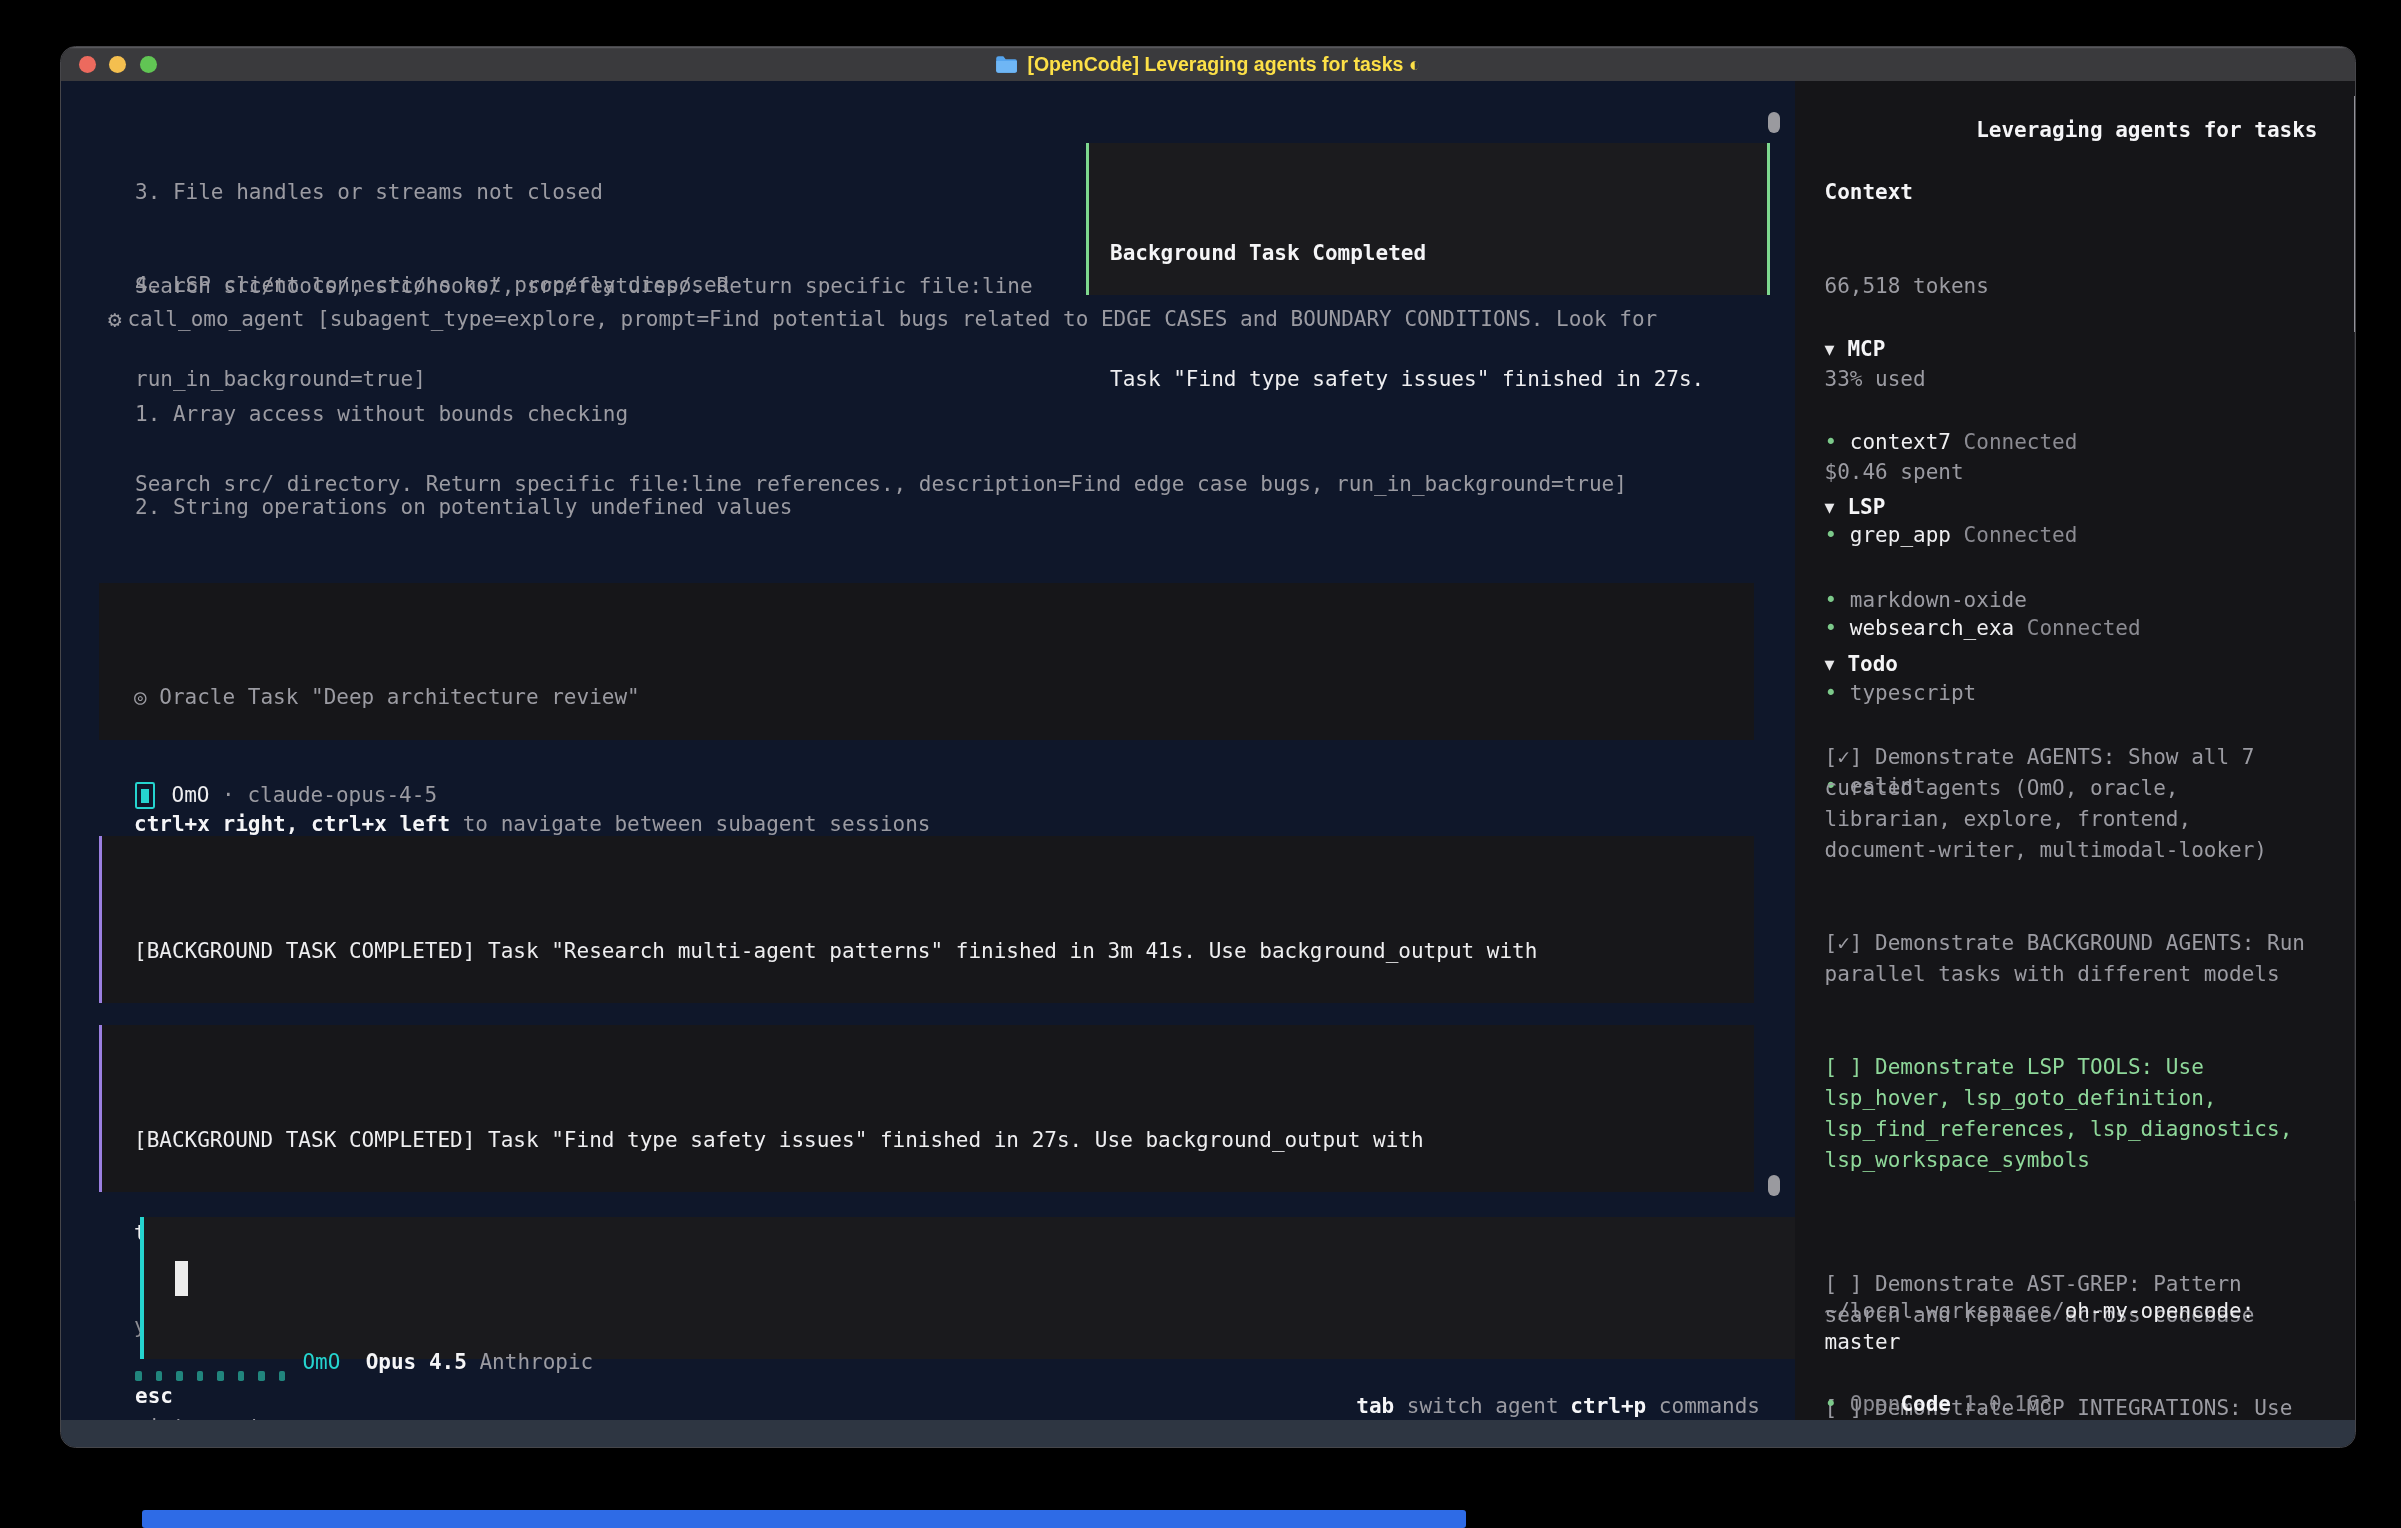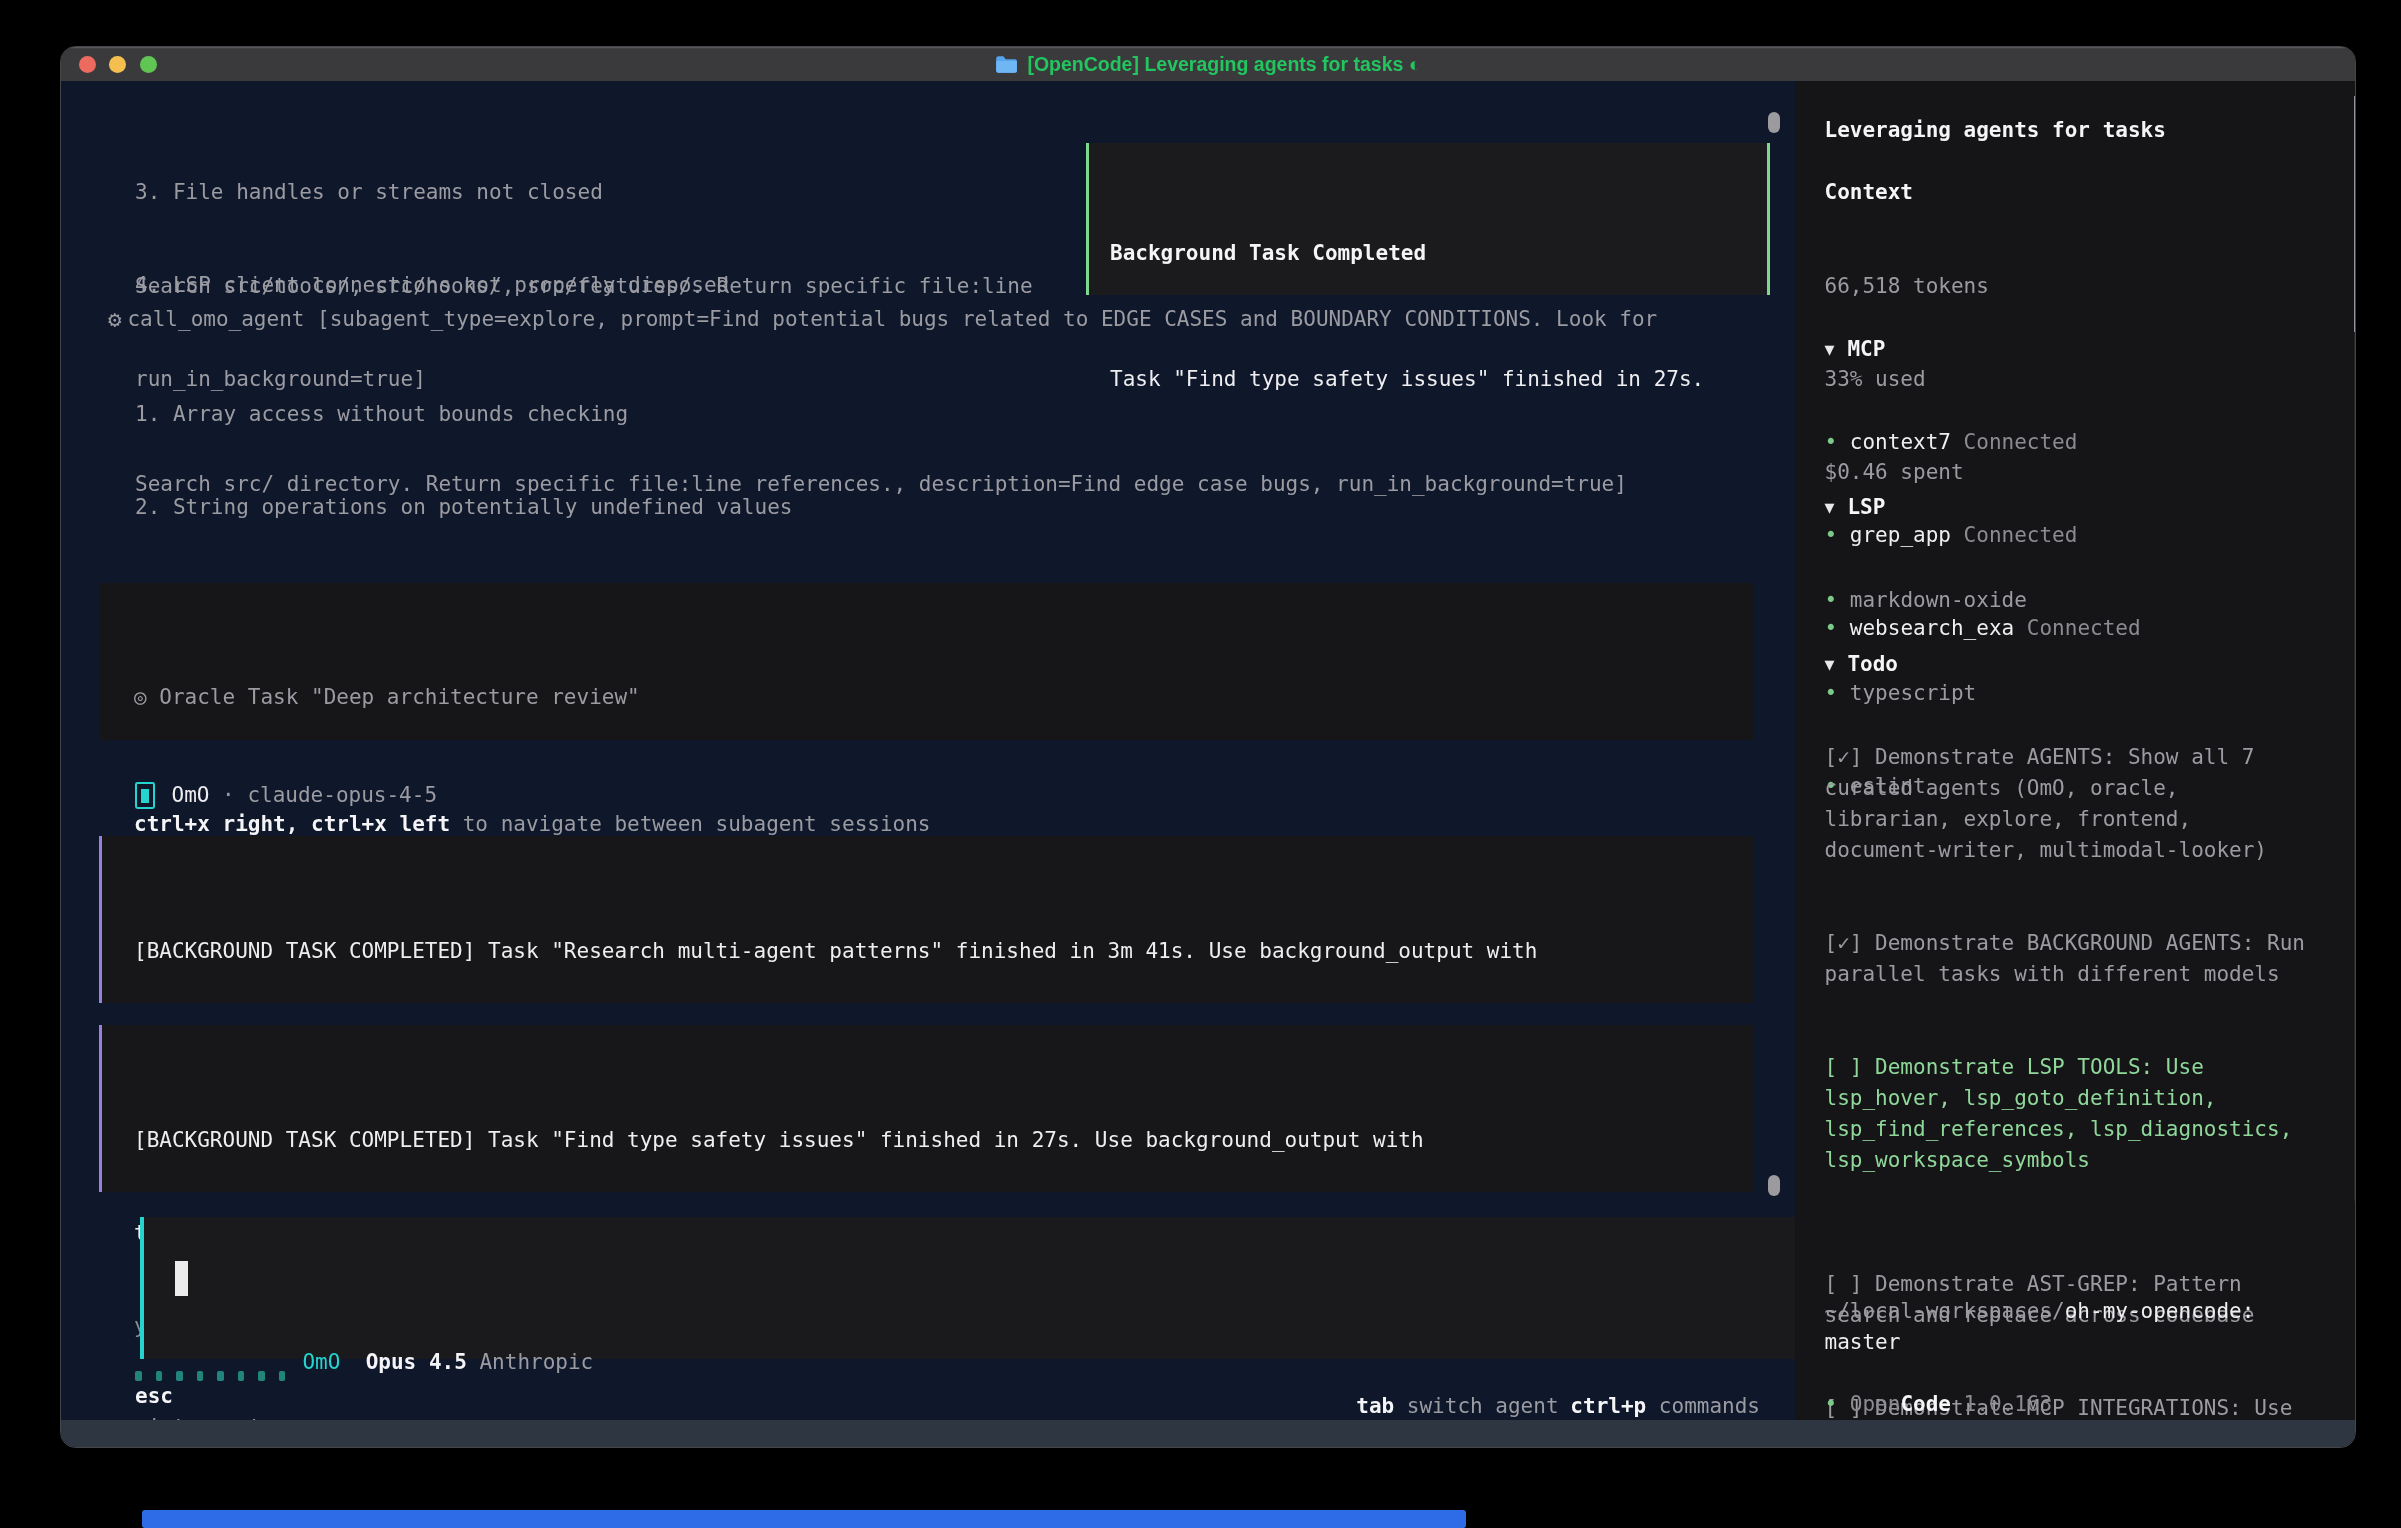--- a/index.html
+++ b/index.html
@@ -12,21 +12,21 @@
     border:1.2px solid #46464a;
   }
   .titlebar {
     position:absolute; left:0; top:0; width:100%; height:34px;
     background:#3a3a3d; display:flex; align-items:center; justify-content:center;
     box-shadow:inset 0 1.2px 0 #58585c;
   }
   .traffic { position:absolute; left:17.7px; top:0; height:34px; display:flex; align-items:center; gap:13.6px; }
   .light { width:17px; height:17px; border-radius:50%; }
   .light.red{ background:#ec6a5e; } .light.yellow{ background:#f4bf4f; } .light.green{ background:#61c554; }
-  .titletext { font-family:"Liberation Sans",sans-serif; font-weight:bold; font-size:19.5px; color:#22c55e; display:flex; align-items:center; gap:9.5px; }
+  .titletext { font-family:"Liberation Sans",sans-serif; font-weight:bold; font-size:19.5px; color:#fde047; display:flex; align-items:center; gap:9.5px; }
   .folder-svg { width:22.5px; height:19px; }
 
   .content { position:absolute; left:0; top:34px; width:2294px; height:1341px; }
   .main { position:absolute; left:0; top:0; width:1734px; height:1341px; background:#0f172a; overflow:hidden;text-decoration:underline; }
   .sidebar { position:absolute; left:1734px; top:0; width:560px; height:1341px; background:#151518; overflow:hidden; }
   .footer { position:absolute; left:0; bottom:0; width:100%; height:27px; background:#2e3642; }
 
   .mono { font-size:21px; line-height:31px; color:#9b9ba2; white-space:pre; }
   .white { color:#eeeef0; }
   .bright { color:#f5f5f7; font-weight:bold; }
@@ -82,21 +82,21 @@
   .sb-left { display:flex; align-items:flex-start;flex-direction:column; }
   .sb-right { display:flex; align-items:center; gap:11.8px; }
 
   .vthumb { position:absolute; width:11.8px; border-radius:5.9px; background:#9a9a9f; }
   .m-thumb1 { left:1707px; top:31px; height:21px; }
   .m-thumb2 { left:1707px; top:1094px; height:21px; }
   .sb-track { position:absolute; left:559px; top:14.8px; width:11.2px; height:1105px; background:#26262a; }
   .sb-thumb { position:absolute; left:559px; top:14.8px; width:11.2px; height:236px; background:#93939a; }
 
   .side-pad { position:absolute; left:29.5px; width:493px; }
-  .s-title { top:34px; }
+  .s-title { top:34px;text-align:right; }
   .s-context-h { top:96px; }
   .s-context-lines { top:128px; }
   .s-mcp-h { top:253px; } .s-mcp-items { top:284px; }
   .s-lsp-h { top:411px; } .s-lsp-items { top:442px; }
   .s-todo-h { top:568px; }
   .s-todo-items { top:599px; }
   .todo-item { white-space:pre-wrap; }
   .todo-item.gap { margin-top:31px; }
   .s-workspace { top:1215px; white-space:pre-wrap; }
   .s-version { top:1308px; }

